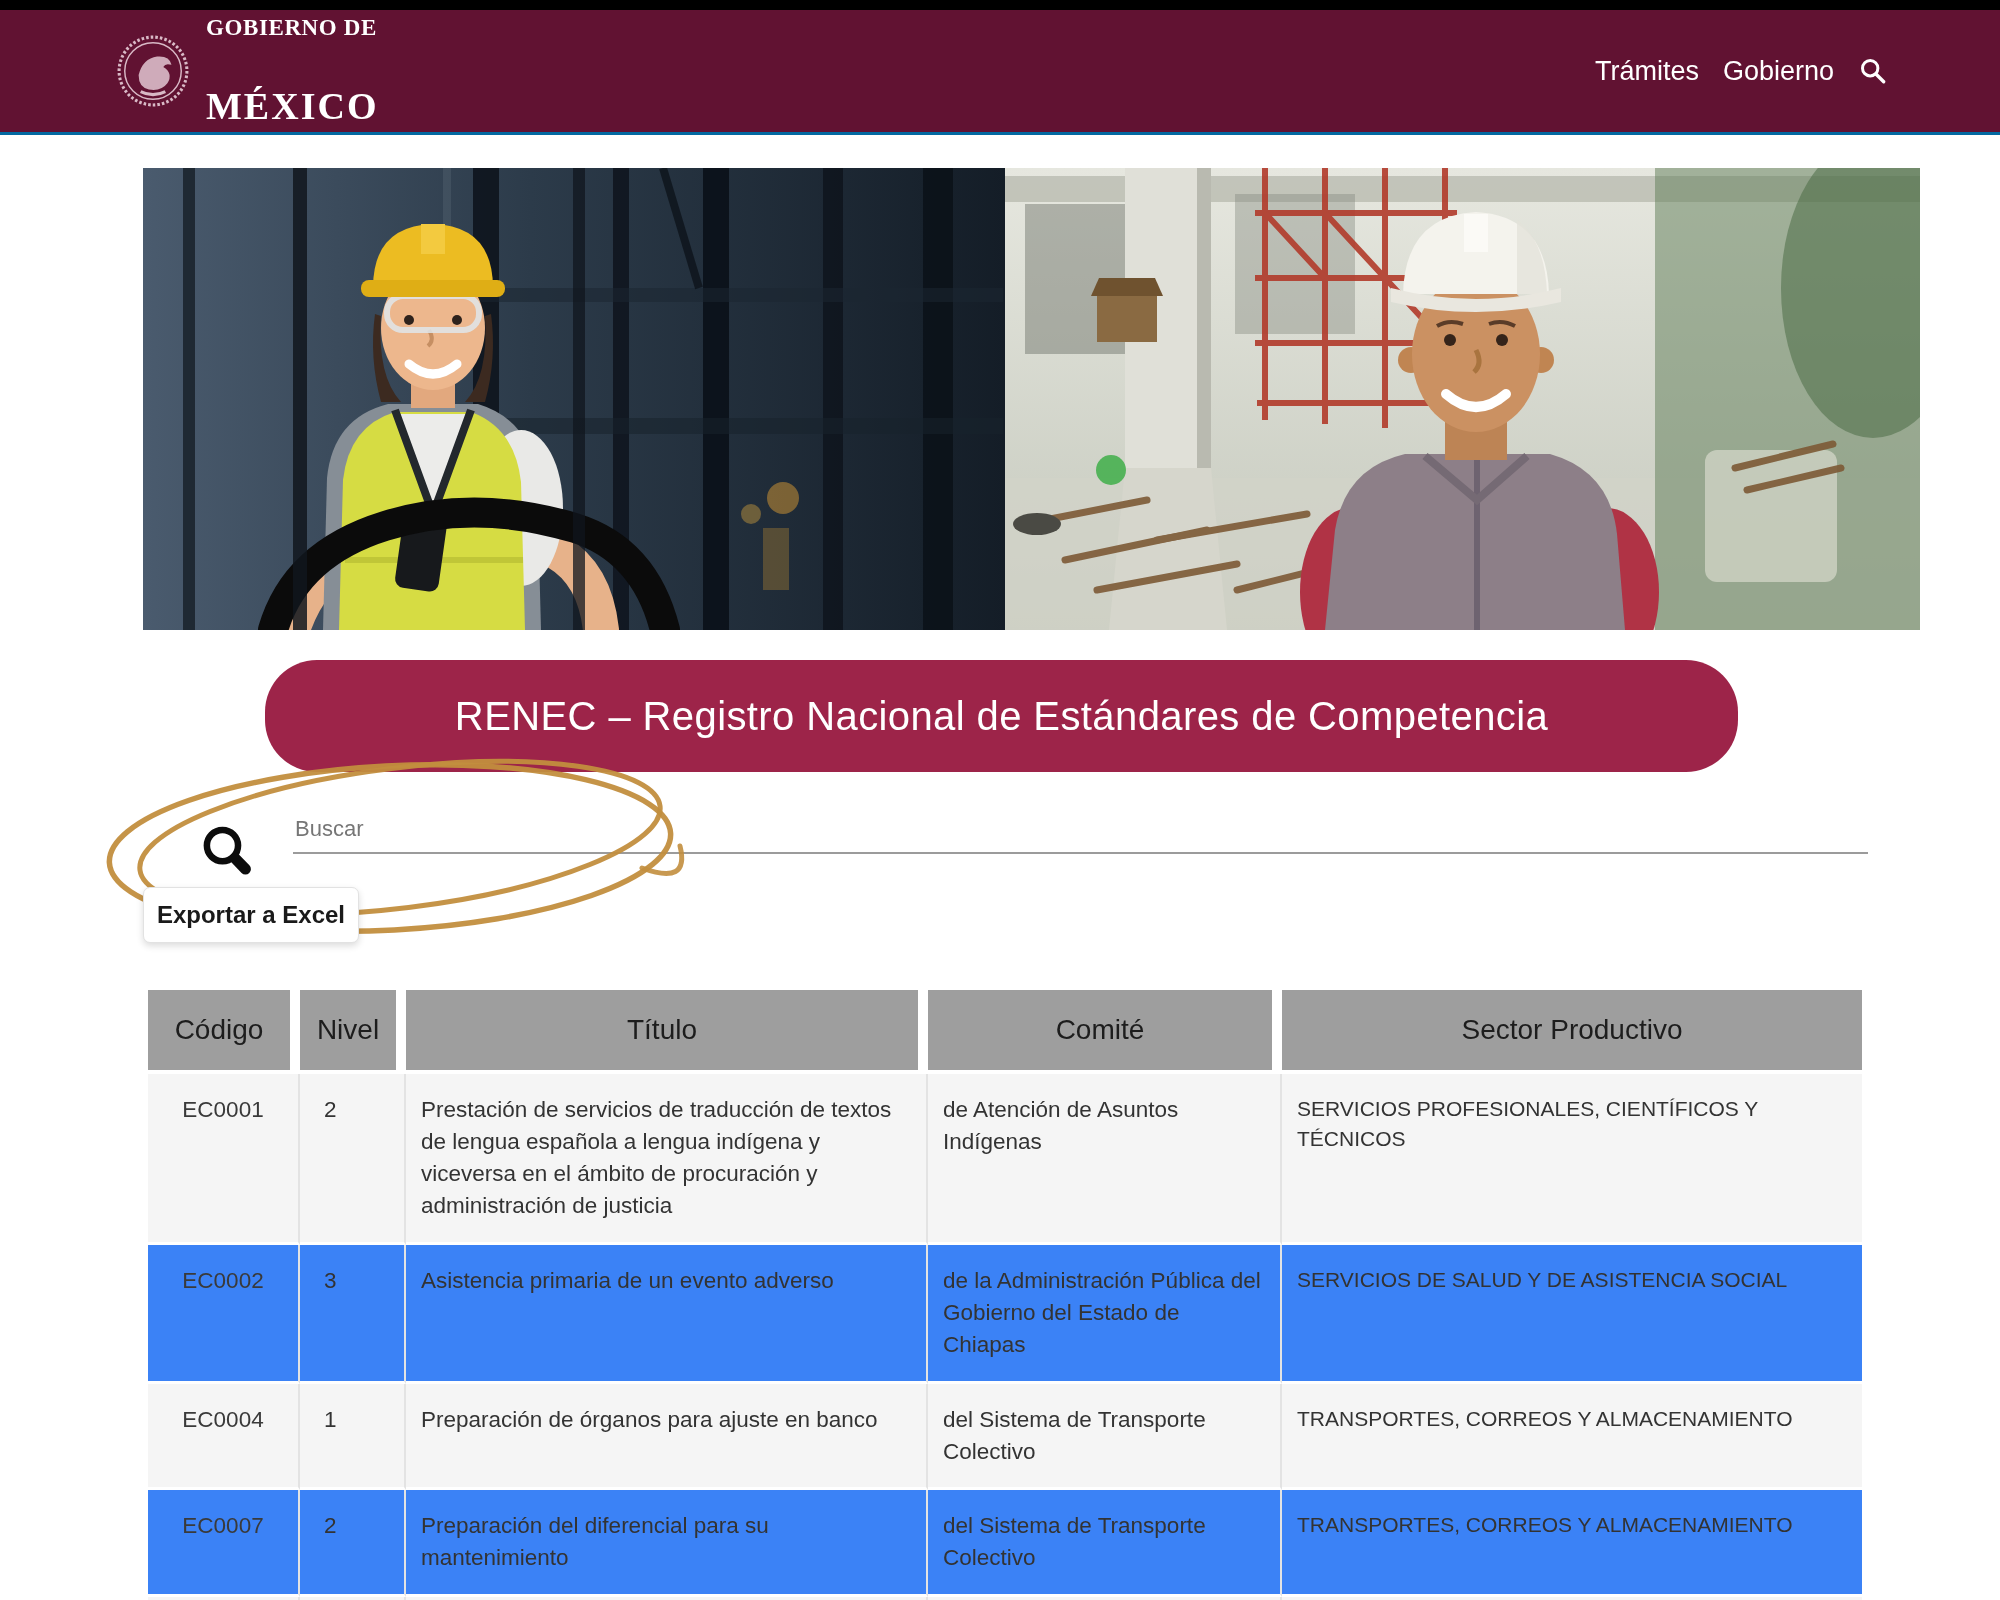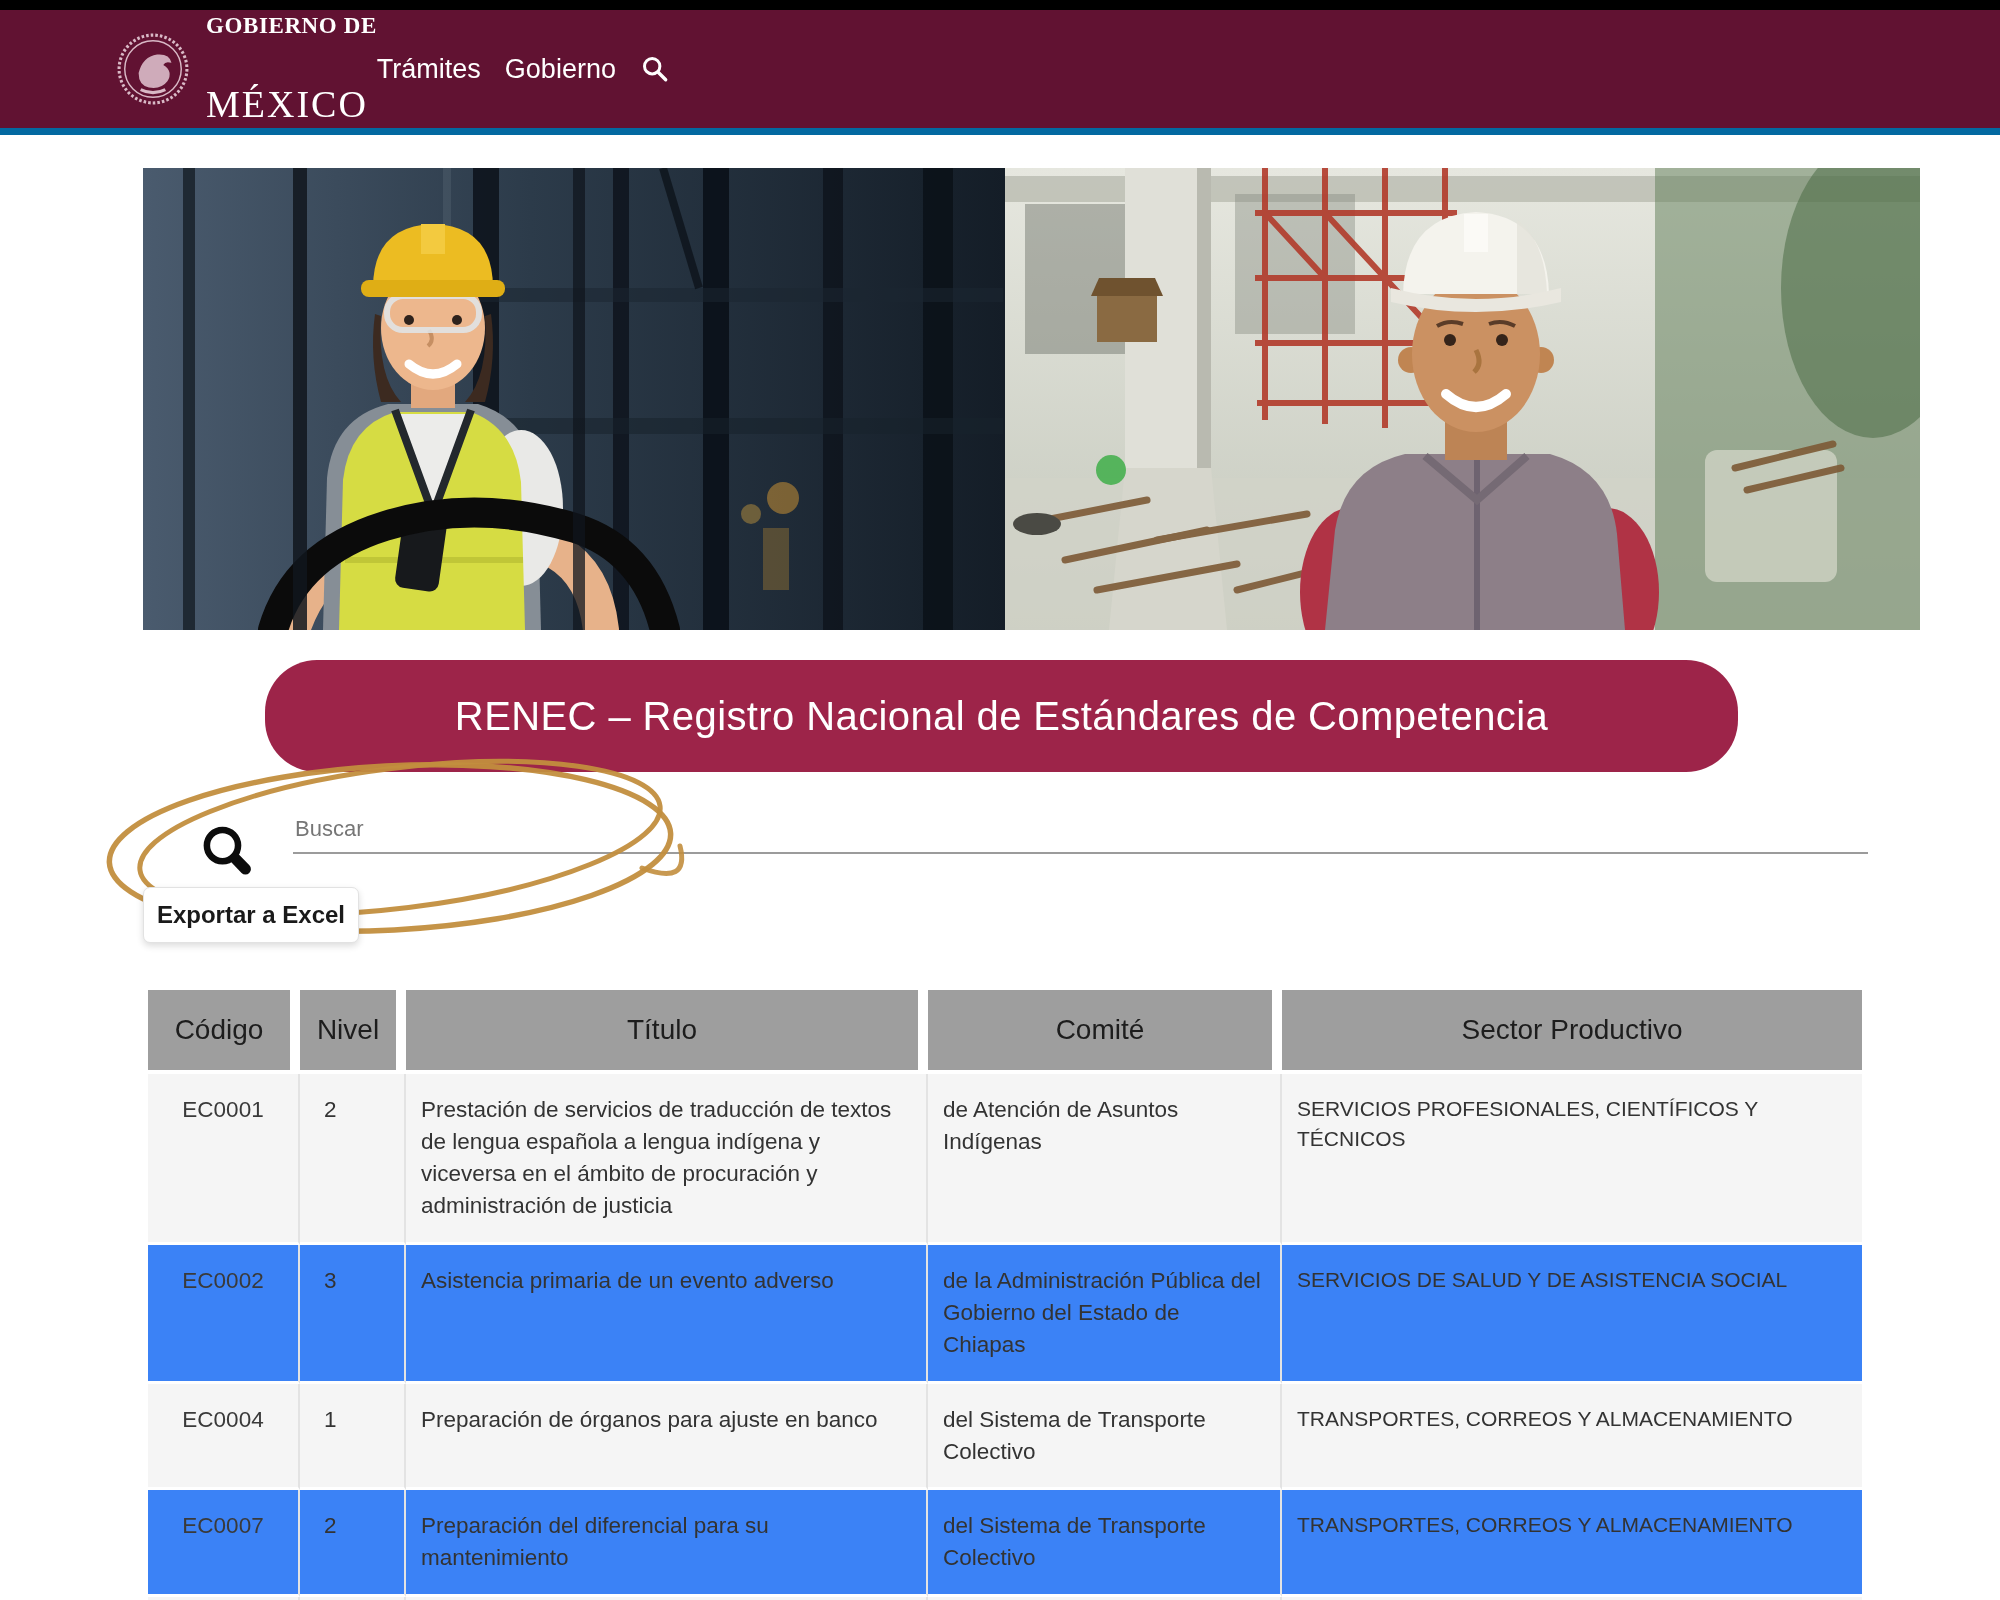--- a/index.html
+++ b/index.html
@@ -6,30 +6,30 @@
   html,body { margin:0; padding:0; }
   body {
     width:2000px; height:1600px; position:relative; overflow:hidden;
     background:#ffffff; font-family:"Liberation Sans", sans-serif;
   }
   .top-bar { position:absolute; top:0; left:0; width:2000px; height:10px; background:#000000; }
 
   
   .site-header {
     position:absolute; top:10px; left:0; width:2000px; height:125px;
-    background:#611232; border-bottom:7px solid #0369a1;
-    display:flex; align-items:center; 
+    background:#611232; border-bottom:3px solid #0369a1;
+    display:flex; align-items:center; justify-content:space-between;
     padding:0 112px 0 116px;
   }
   .logo { display:flex; align-items:center; gap:16px; cursor:pointer; text-decoration:none; }
   .seal { width:74px; height:74px; }
   .wordmark { display:flex; flex-direction:column; color:#ffffff;
     font-family:"Liberation Serif", serif; line-height:1.06; }
   .wm1 { font-size:23px; font-weight:bold; letter-spacing:0.6px; }
-  .wm2 { font-size:38px; font-weight:normal; letter-spacing:2px;margin-top:45px; }
+  .wm2 { font-size:38px; font-weight:bold; letter-spacing:2px;margin-top:45px; }
   .nav { display:flex; align-items:center; gap:24px; }
   .nav-link { color:#ffffff; font-size:27px; cursor:pointer; text-decoration:none; }
   .nav-search { color:#ffffff; cursor:pointer; display:block; }
   .nav-search svg { width:30px; height:30px; display:block; }
 
   
   .hero { position:absolute; left:143px; top:168px; width:1777px; height:462px; overflow:hidden; }
   .hero svg { display:block; }
 
   

